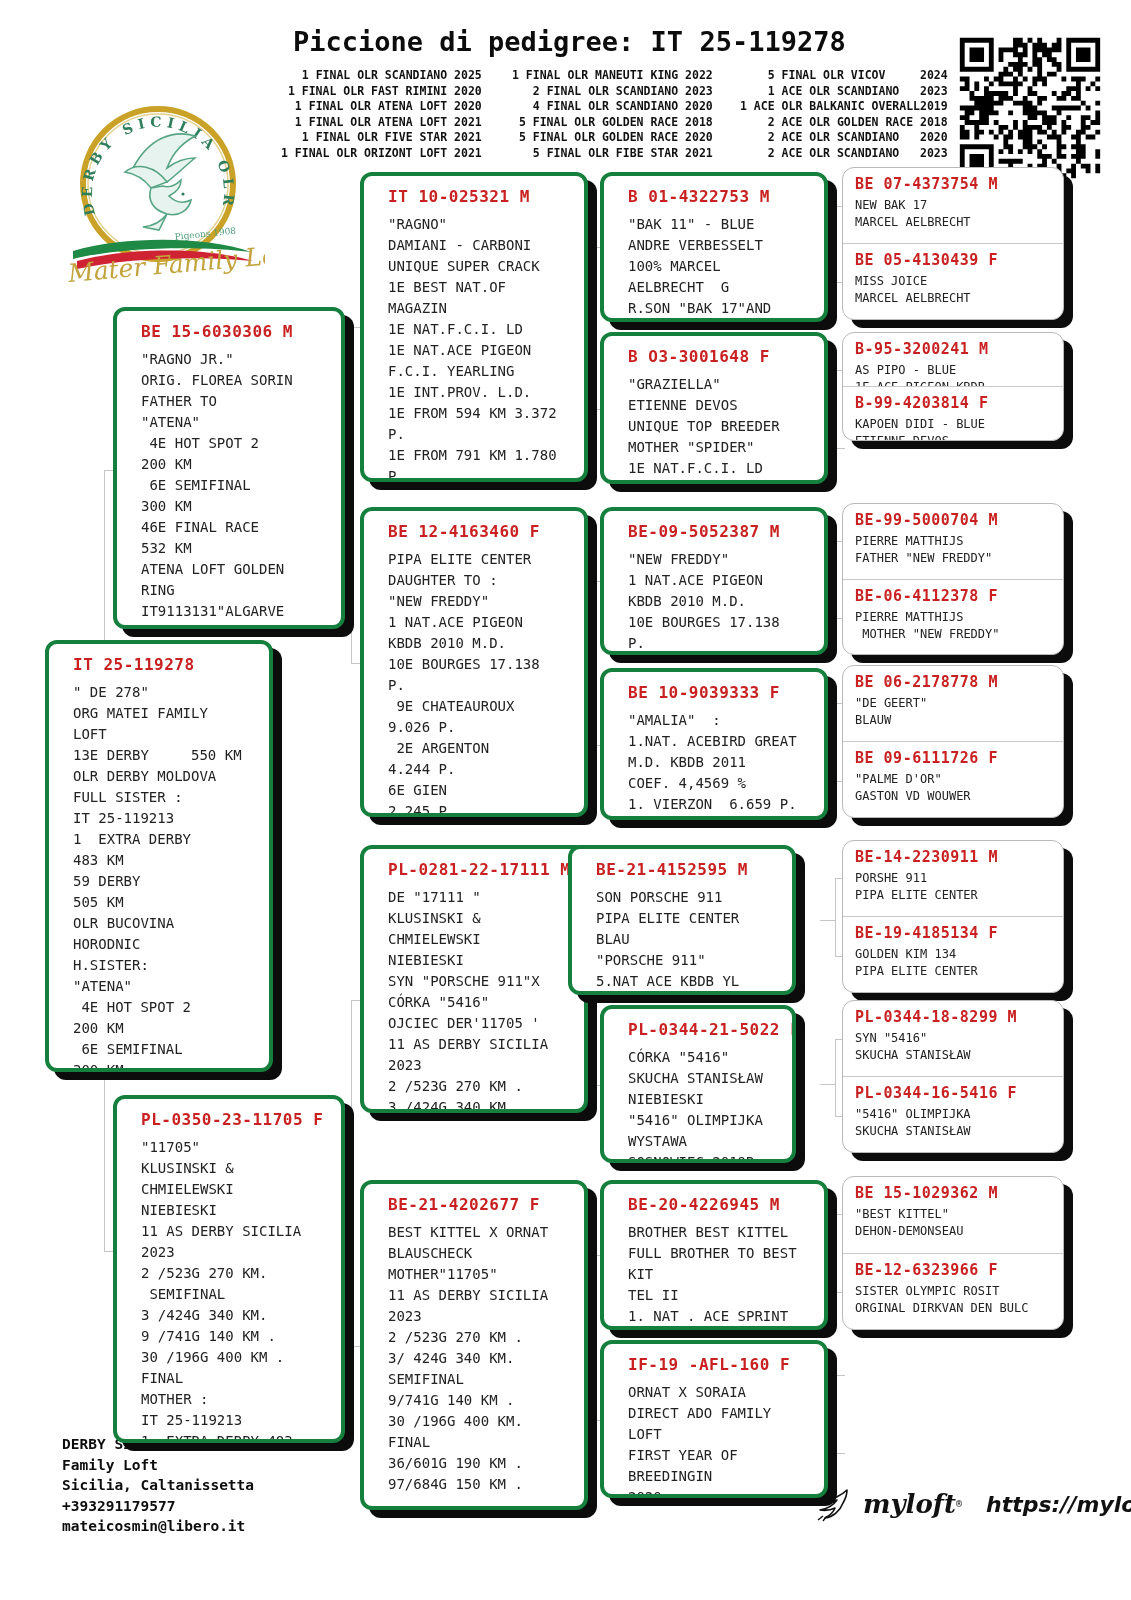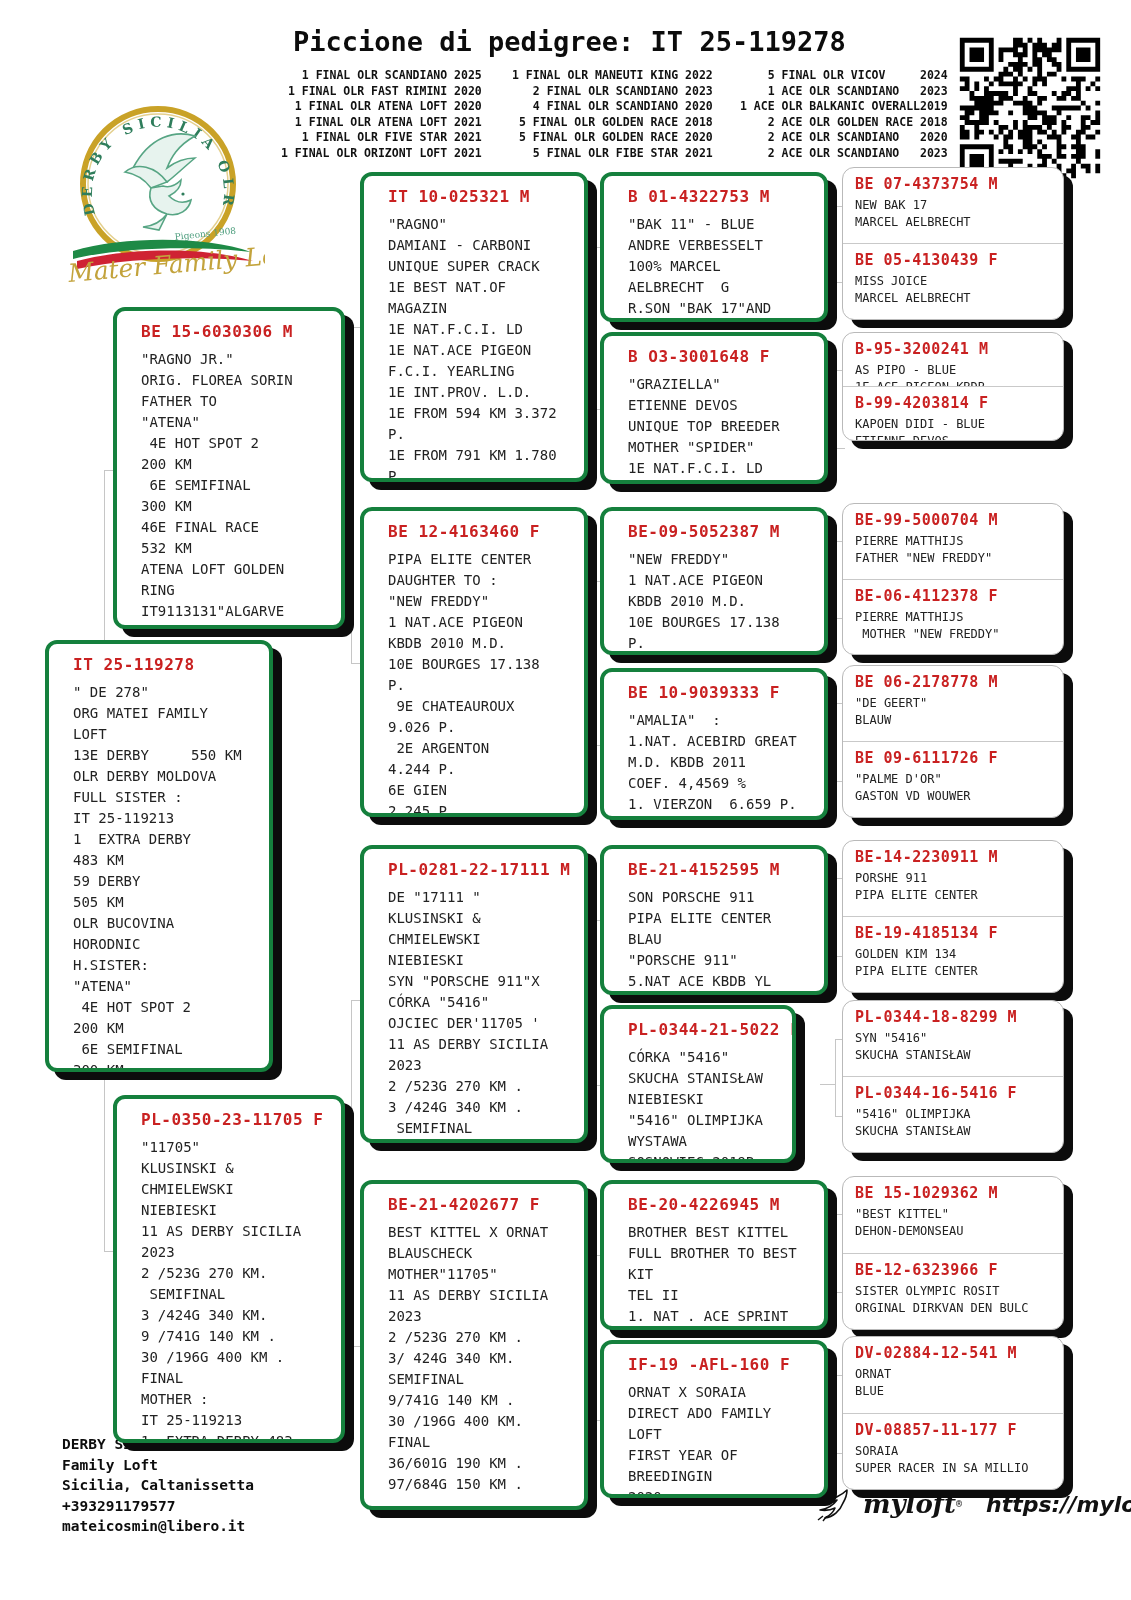--- a/index.html
+++ b/index.html
@@ -203,21 +203,21 @@
 10E BOURGES 17.138 P.
  9E CHATEAUROUX 9.026 P.
  2E ARGENTON    4.244 P.
 6E GIEN         2.245 P.
 "AMALIA"  :
 1.NAT. ACEBIRD GREAT
 M.D. KBDB 2011
 COEF. 4,4569 %
 1. VIERZON  6.659 P.</div>
   </div>
-  <div class="pbox" style="left:360px;top:845px;width:228px;height:298px">
+  <div class="pbox" style="left:360px;top:845px;width:228px;height:268px">
     <div class="ring">PL-0281-22-17111 M</div>
     <div class="body">DE "17111 "
 KLUSINSKI &amp; CHMIELEWSKI
 NIEBIESKI
 SYN "PORSCHE 911"X
 CÓRKA "5416"
 OJCIEC DER'11705 '
 11 AS DERBY SICILIA 2023
 2 /523G 270 KM .
 3 /424G 340 KM .
@@ -269,21 +269,21 @@
   </div>
   <div class="pbox" style="left:600px;top:668px;width:228px;height:152px">
     <div class="ring">BE 10-9039333 F</div>
     <div class="body">"AMALIA"  :
 1.NAT. ACEBIRD GREAT
 M.D. KBDB 2011
 COEF. 4,4569 %
 1. VIERZON  6.659 P.
 10.LA CHAT. 7.497 P.</div>
   </div>
-  <div class="pbox" style="left:600px;top:845px;width:228px;height:150px">
+  <div class="pbox" style="left:568px;top:845px;width:228px;height:150px">
     <div class="ring">BE-21-4152595 M</div>
     <div class="body">SON PORSCHE 911
 PIPA ELITE CENTER
 BLAU
 "PORSCHE 911"
 5.NAT ACE KBDB YL GND 20
 15</div>
   </div>
   <div class="pbox" style="left:600px;top:1005px;width:196px;height:158px">
     <div class="ring">PL-0344-21-5022 F</div>
@@ -388,32 +388,20 @@
   <div class="pair" style="left:842px;top:1176px;width:222px;height:154px">
     <div class="half">
       <div class="ring">BE 15-1029362 M</div>
       <div class="body">"BEST KITTEL"
 DEHON-DEMONSEAU</div>
     </div>
     <div class="half">
       <div class="ring">BE-12-6323966 F</div>
       <div class="body">SISTER OLYMPIC ROSIT
 ORGINAL DIRKVAN DEN BULC</div>
-    </div>
-  </div>
-  <div class="pair" style="left:842px;top:1336px;width:222px;height:154px">
-    <div class="half">
-      <div class="ring">DV-02884-12-541 M</div>
-      <div class="body">ORNAT
-BLUE</div>
-    </div>
-    <div class="half">
-      <div class="ring">DV-08857-11-177 F</div>
-      <div class="body">SORAIA
-SUPER RACER IN SA MILLIO</div>
     </div>
   </div>
 
   <div id="footer-left">DERBY SICILIA OLR &amp; Matei
 Family Loft
 Sicilia, Caltanissetta
 +393291179577
 mateicosmin@libero.it</div>
   <div id="footer-right">
     <svg width="38" height="36" viewBox="0 0 38 36">

